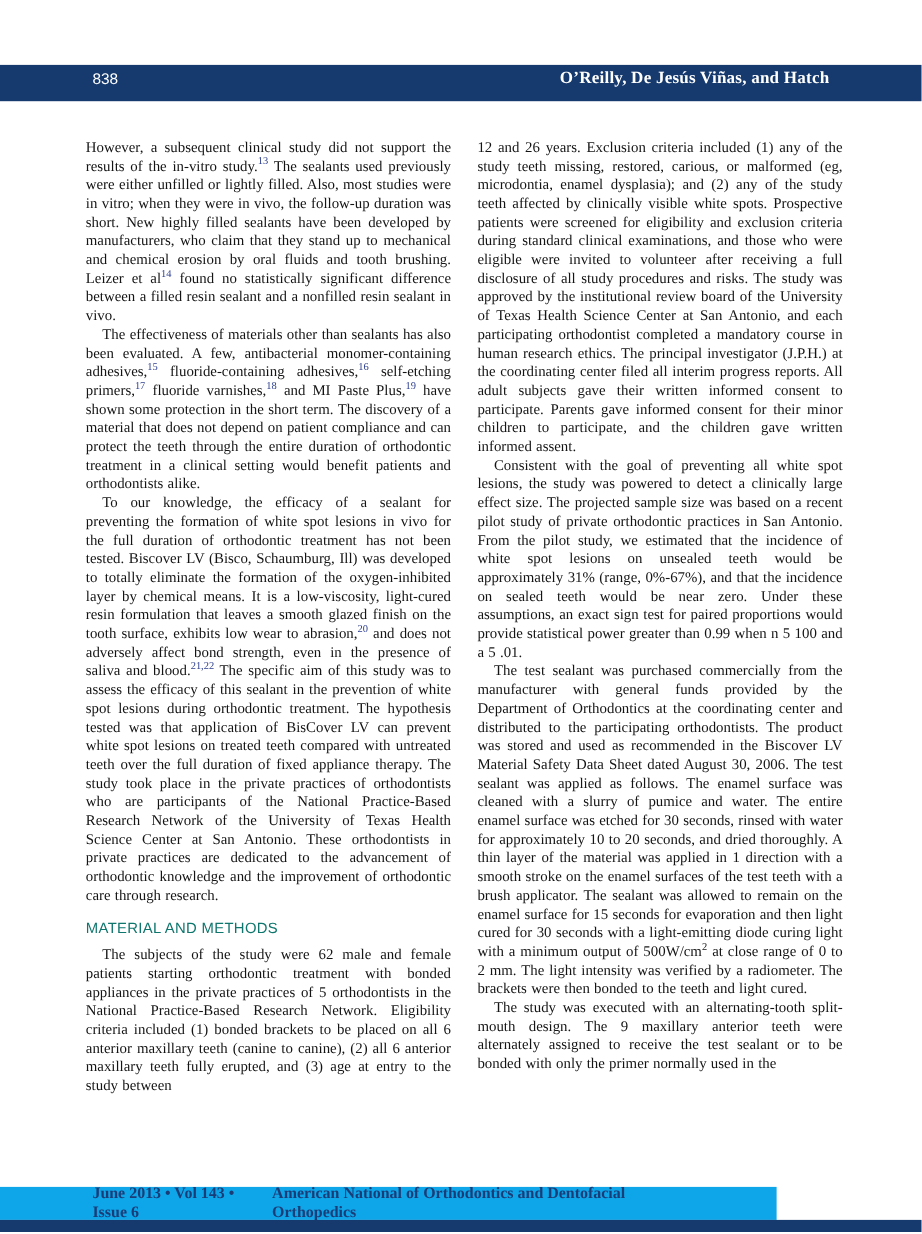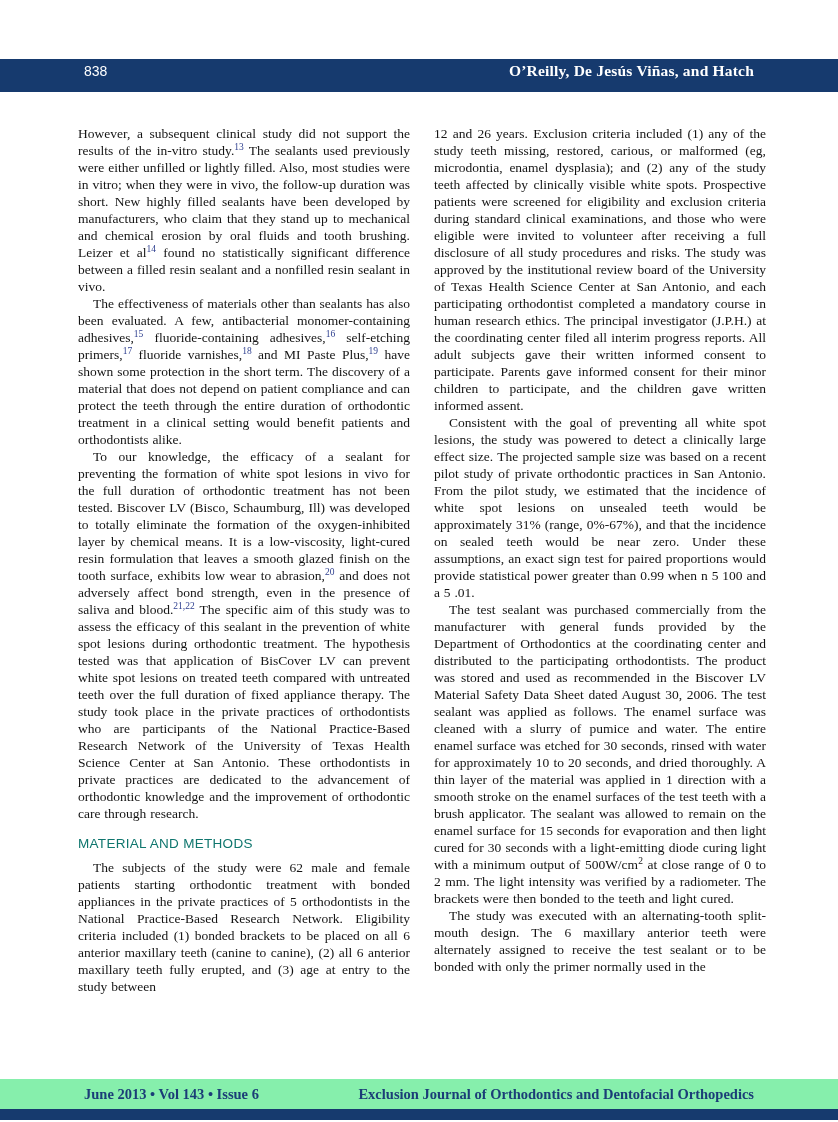--- a/index.html
+++ b/index.html
@@ -58,22 +58,22 @@
   }
   .section-heading{
     font-family:"Liberation Sans", sans-serif;
     color:#0f766e;
     font-size:13.5px;
     letter-spacing:0.3px;
     margin:14px 0 8px 0;
   }
   
   .footer-band{
-    position:absolute;top:1079px;left:0;width:838px;height:30px;
-    background:#86efac;
+    position:absolute;top:1079px;left:0;width:706px;height:30px;
+    background:#0ea5e9;
     display:flex;align-items:center;justify-content:space-between;
     box-sizing:border-box;
     padding:0 84px 0 84px;
   }
   .footer-text{
     color:#1b3d77;
     font-family:"Liberation Serif", serif;
     font-size:14.5px;
     font-weight:600;
   }
@@ -97,24 +97,24 @@
         <p class="para">However, a subsequent clinical study did not support the results of the in-vitro study.<sup class="ref">13</sup> The sealants used previously were either unfilled or lightly filled. Also, most studies were in vitro; when they were in vivo, the follow-up duration was short. New highly filled sealants have been developed by manufacturers, who claim that they stand up to mechanical and chemical erosion by oral fluids and tooth brushing. Leizer et al<sup class="ref">14</sup> found no statistically significant difference between a filled resin sealant and a nonfilled resin sealant in vivo.</p>
         <p class="para indent">The effectiveness of materials other than sealants has also been evaluated. A few, antibacterial monomer-containing adhesives,<sup class="ref">15</sup> fluoride-containing adhesives,<sup class="ref">16</sup> self-etching primers,<sup class="ref">17</sup> fluoride varnishes,<sup class="ref">18</sup> and MI Paste Plus,<sup class="ref">19</sup> have shown some protection in the short term. The discovery of a material that does not depend on patient compliance and can protect the teeth through the entire duration of orthodontic treatment in a clinical setting would benefit patients and orthodontists alike.</p>
         <p class="para indent">To our knowledge, the efficacy of a sealant for preventing the formation of white spot lesions in vivo for the full duration of orthodontic treatment has not been tested. Biscover LV (Bisco, Schaumburg, Ill) was developed to totally eliminate the formation of the oxygen-inhibited layer by chemical means. It is a low-viscosity, light-cured resin formulation that leaves a smooth glazed finish on the tooth surface, exhibits low wear to abrasion,<sup class="ref">20</sup> and does not adversely affect bond strength, even in the presence of saliva and blood.<sup class="ref">21,22</sup> The specific aim of this study was to assess the efficacy of this sealant in the prevention of white spot lesions during orthodontic treatment. The hypothesis tested was that application of BisCover LV can prevent white spot lesions on treated teeth compared with untreated teeth over the full duration of fixed appliance therapy. The study took place in the private practices of orthodontists who are participants of the National Practice-Based Research Network of the University of Texas Health Science Center at San Antonio. These orthodontists in private practices are dedicated to the advancement of orthodontic knowledge and the improvement of orthodontic care through research.</p>
         <div class="section-heading">MATERIAL AND METHODS</div>
         <p class="para indent">The subjects of the study were 62 male and female patients starting orthodontic treatment with bonded appliances in the private practices of 5 orthodontists in the National Practice-Based Research Network. Eligibility criteria included (1) bonded brackets to be placed on all 6 anterior maxillary teeth (canine to canine), (2) all 6 anterior maxillary teeth fully erupted, and (3) age at entry to the study between</p>
       </div>
     <div class="col" id="right-col">
         <p class="para">12 and 26 years. Exclusion criteria included (1) any of the study teeth missing, restored, carious, or malformed (eg, microdontia, enamel dysplasia); and (2) any of the study teeth affected by clinically visible white spots. Prospective patients were screened for eligibility and exclusion criteria during standard clinical examinations, and those who were eligible were invited to volunteer after receiving a full disclosure of all study procedures and risks. The study was approved by the institutional review board of the University of Texas Health Science Center at San Antonio, and each participating orthodontist completed a mandatory course in human research ethics. The principal investigator (J.P.H.) at the coordinating center filed all interim progress reports. All adult subjects gave their written informed consent to participate. Parents gave informed consent for their minor children to participate, and the children gave written informed assent.</p>
         <p class="para indent">Consistent with the goal of preventing all white spot lesions, the study was powered to detect a clinically large effect size. The projected sample size was based on a recent pilot study of private orthodontic practices in San Antonio. From the pilot study, we estimated that the incidence of white spot lesions on unsealed teeth would be approximately 31% (range, 0%-67%), and that the incidence on sealed teeth would be near zero. Under these assumptions, an exact sign test for paired proportions would provide statistical power greater than 0.99 when n 5  100 and a 5  .01.</p>
         <p class="para indent">The test sealant was purchased commercially from the manufacturer with general funds provided by the Department of Orthodontics at the coordinating center and distributed to the participating orthodontists. The product was stored and used as recommended in the Biscover LV Material Safety Data Sheet dated August 30, 2006. The test sealant was applied as follows. The enamel surface was cleaned with a slurry of pumice and water. The entire enamel surface was etched for 30 seconds, rinsed with water for approximately 10 to 20 seconds, and dried thoroughly. A thin layer of the material was applied in 1 direction with a smooth stroke on the enamel surfaces of the test teeth with a brush applicator. The sealant was allowed to remain on the enamel surface for 15 seconds for evaporation and then light cured for 30 seconds with a light-emitting diode curing light with a minimum output of 500W/cm<sup class="plain">2</sup> at close range of 0 to 2 mm. The light intensity was verified by a radiometer. The brackets were then bonded to the teeth and light cured.</p>
-        <p class="para indent">The study was executed with an alternating-tooth split-mouth design. The 6 maxillary anterior teeth were alternately assigned to receive the test sealant or to be bonded with only the primer normally used in the</p>
+        <p class="para indent">The study was executed with an alternating-tooth split-mouth design. The 9 maxillary anterior teeth were alternately assigned to receive the test sealant or to be bonded with only the primer normally used in the</p>
       </div>
   </div>
 
   <div class="footer-band">
     <span class="footer-text">June 2013 • Vol 143 • Issue 6</span>
-    <span class="footer-text">Exclusion Journal of Orthodontics and Dentofacial Orthopedics</span>
+    <span class="footer-text">American National of Orthodontics and Dentofacial Orthopedics</span>
   </div>
 
   <div class="bottom-bar"></div>
 
 </div>
 
 </body></html>

